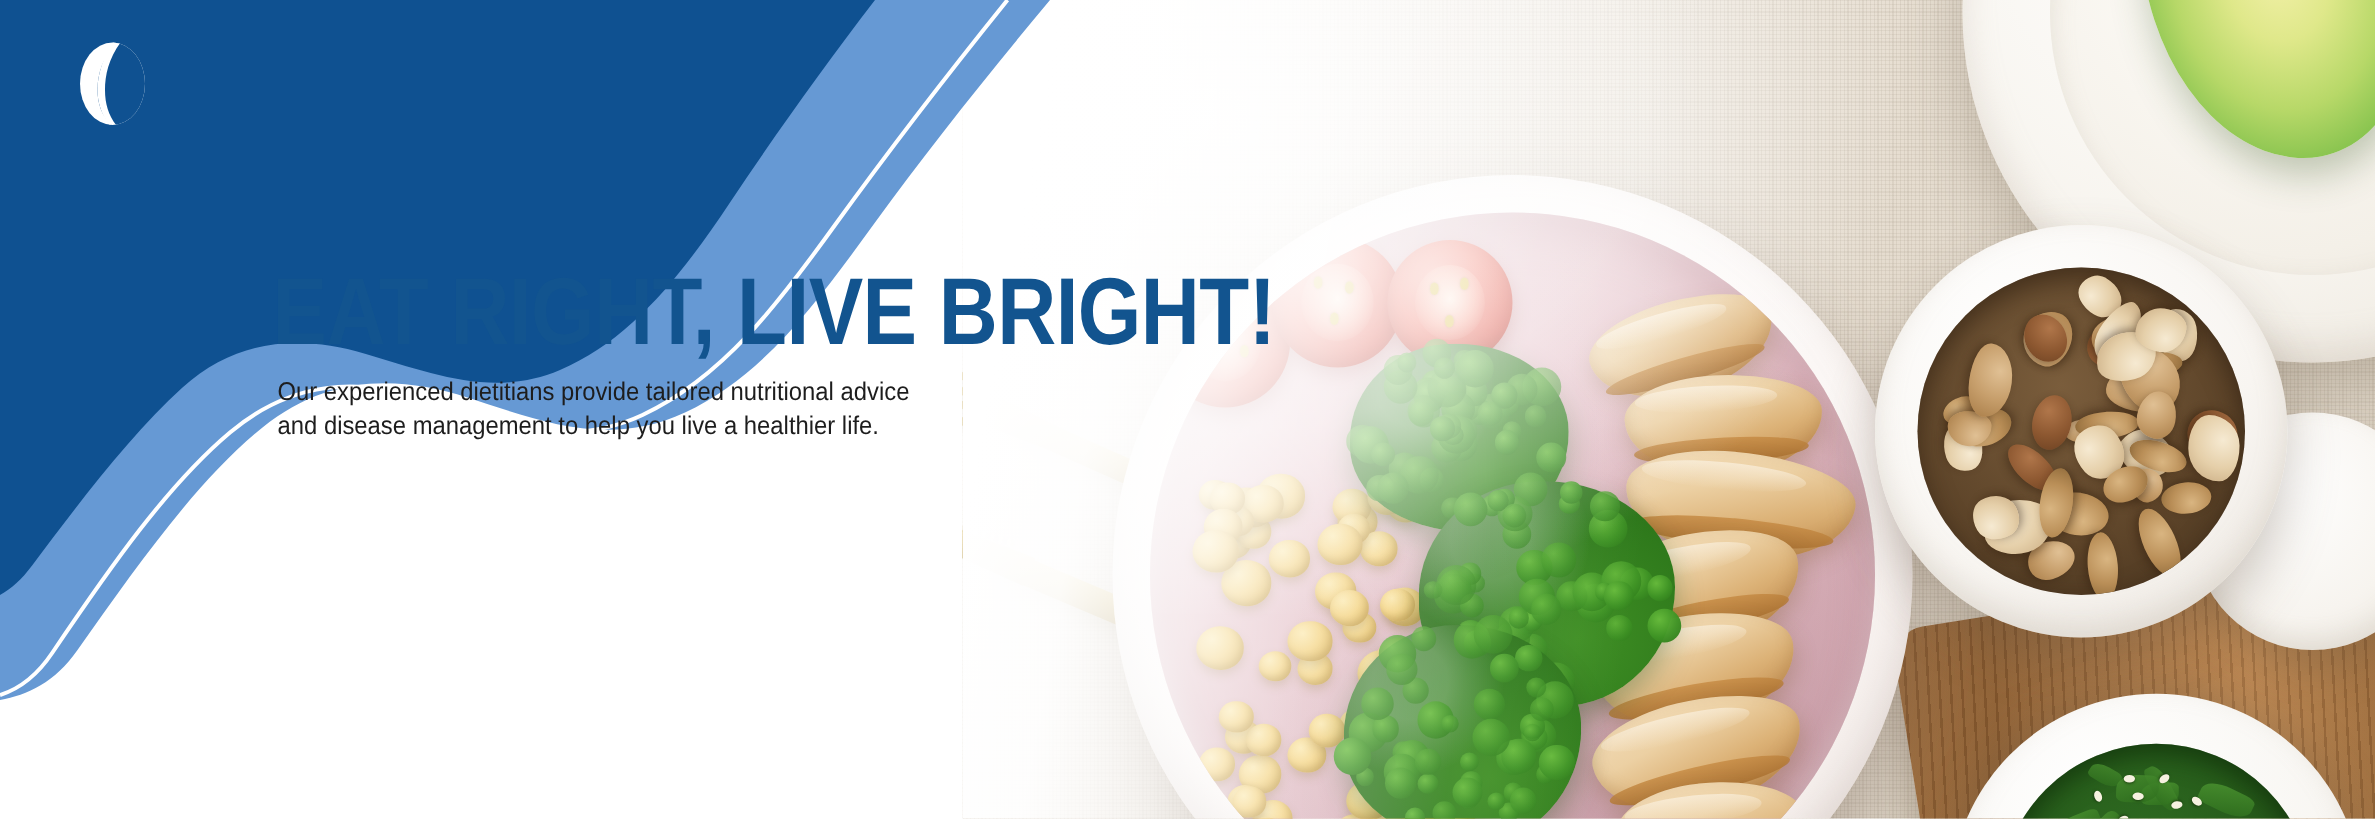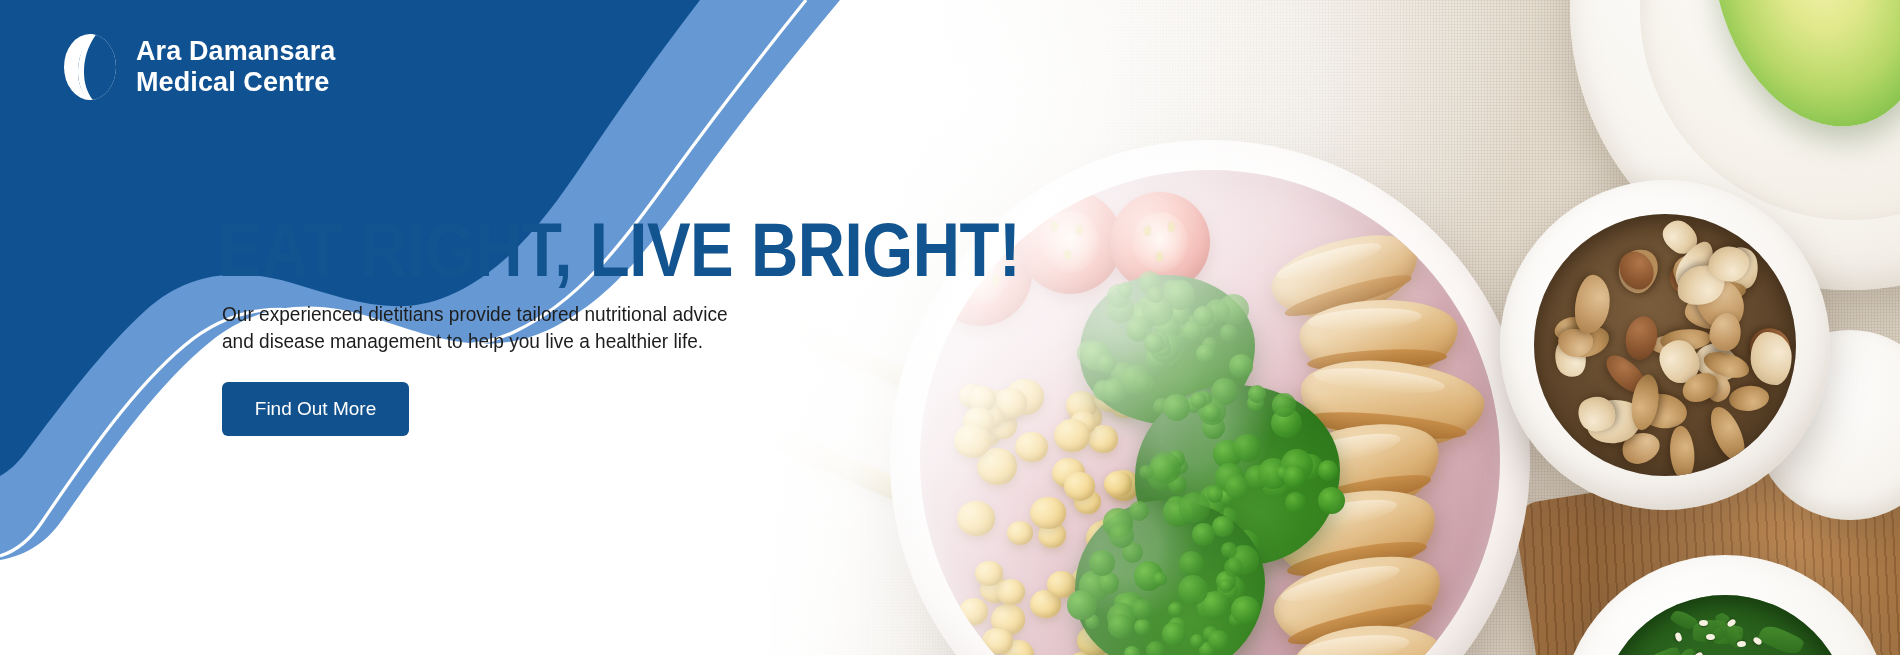--- a/index.html
+++ b/index.html
@@ -720,24 +720,21 @@
         <clipPath id="ellClip">
             <ellipse cx="28" cy="35" rx="26" ry="33"></ellipse>
           </clipPath>
       </defs>
       <ellipse cx="28" cy="35" rx="26" ry="33" fill="#ffffff"></ellipse>
       <g clip-path="url(#ellClip)">
         <path d="M41,-6 C22,8 16,24 16,40 C16,56 23,68 40,78 L60,78 L60,-6 Z" fill="#0F5191"></path>
         <path d="M41,-6 C26,10 22,26 22,40 C22,56 28,68 41,78 L34,78 C22,66 16,54 16,40 C16,24 23,8 34,-6 Z" fill="#ffffff"></path>
       </g>
     </svg>
-    <div class="logo-text">Ara Damansara
-Medical Centre</div>
   </div>
 
   <div class="headline">EAT RIGHT, LIVE BRIGHT!</div>
 
   <div class="subcopy">Our experienced dietitians provide tailored nutritional advice
 and disease management to help you live a healthier life.</div>
 
-  <button class="cta">Find Out More</button>
 
 </div>
 
 </body></html>

